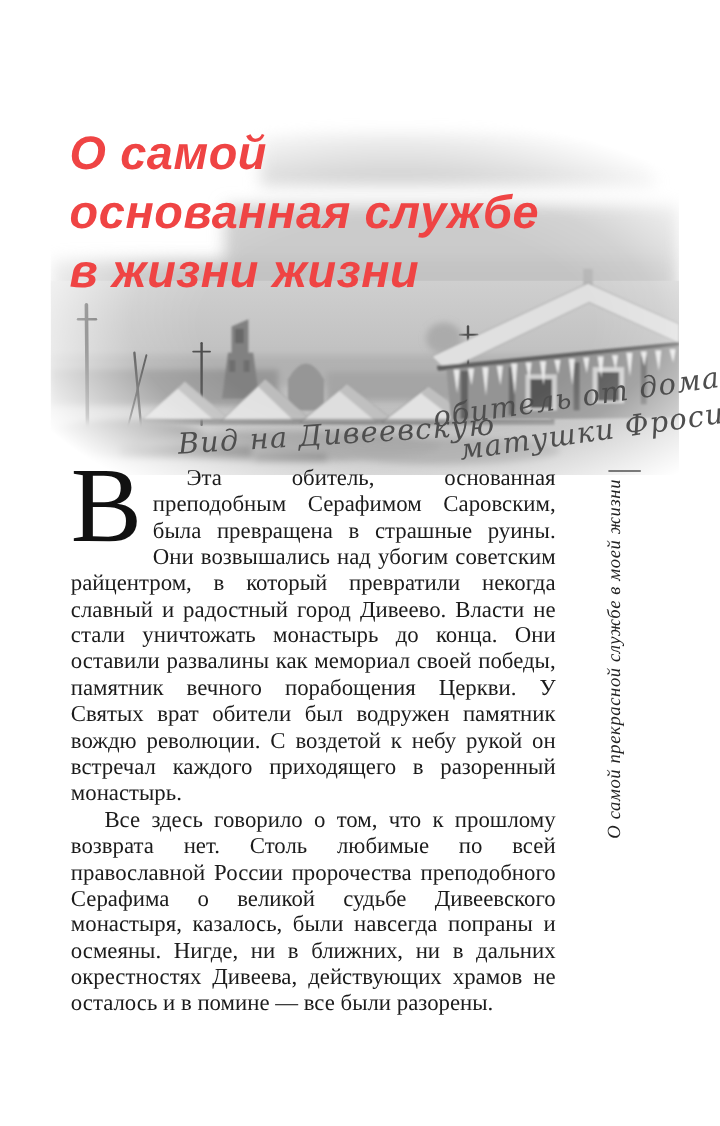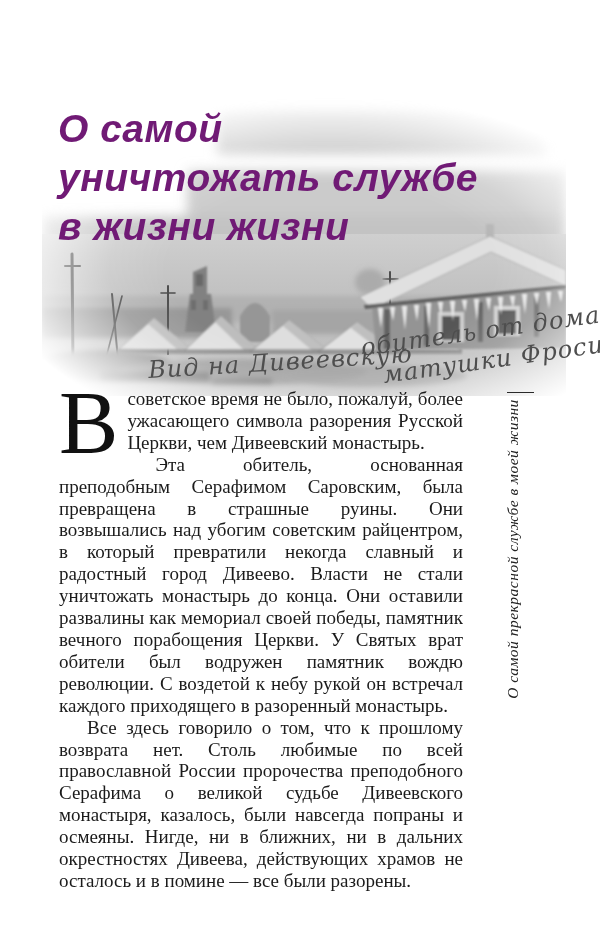--- a/index.html
+++ b/index.html
@@ -29,21 +29,21 @@
   .title {
     position: absolute;
     left: 58px; top: 104px;
     margin: 0;
     font-family: "Liberation Sans", sans-serif;
     font-weight: bold;
     font-style: italic;
     font-size: 39px;
     line-height: 49px;
     letter-spacing: 0.5px;
-    color: #701a75;
+    color: #ef4444;
   }
   .title span { display: block; }
 
   
   .caption {
     position: absolute;
     font-family: "DejaVu Serif", serif;
     font-style: italic;
     color: #4e4e4e;
     font-size: 24px;
@@ -216,32 +216,32 @@
             <path d="M492,197 h5 l-2,12 Z"></path>
           <path d="M504,196 h5 l-2,17 Z"></path>
             <path d="M516,195 h5 l-2,11 Z"></path>
         </g>
       </g>
     </svg>
   </div>
 
   <h1 class="title">
     <span>О самой</span>
-    <span>уничтожать службе</span>
+    <span>основанная службе</span>
     <span>в жизни жизни</span>
   </h1>
 
   <div class="caption caption-left">Вид на Дивеевскую</div>
   <div class="caption caption-right">
     <div>обитель от дома</div>
     <div class="cap2">матушки Фроси</div>
   </div>
 
   <div class="body-text">
-    <p><span class="dropcap">В</span><span>советское время не было, пожалуй, более ужасающего символа разорения Русской Церкви, чем Дивеевский монастырь.</span></p>
+    <p><span class="dropcap">В</span></p>
     <p class="indent">Эта обитель, основанная преподобным Серафимом Саровским, была превращена в страшные руины. Они возвышались над убогим советским райцентром, в который превратили некогда славный и радостный город Дивеево. Власти не стали уничтожать монастырь до конца. Они оставили развалины как мемориал своей победы, памятник вечного порабощения Церкви. У Святых врат обители был водружен памятник вождю революции. С воздетой к небу рукой он встречал каждого приходящего в разоренный монастырь.</p>
     <p class="indent">Все здесь говорило о том, что к прошлому возврата нет. Столь любимые по всей православной России пророчества преподобного Серафима о великой судьбе Дивеевского монастыря, казалось, были навсегда попраны и осмеяны. Нигде, ни в ближних, ни в дальних окрестностях Дивеева, действующих храмов не осталось и в помине — все были разорены.</p>
   </div>
 
   <div class="margin-rule"></div>
   <div class="margin-header">О самой прекрасной службе в моей жизни</div>
 
 </div>
 
 </body></html>

